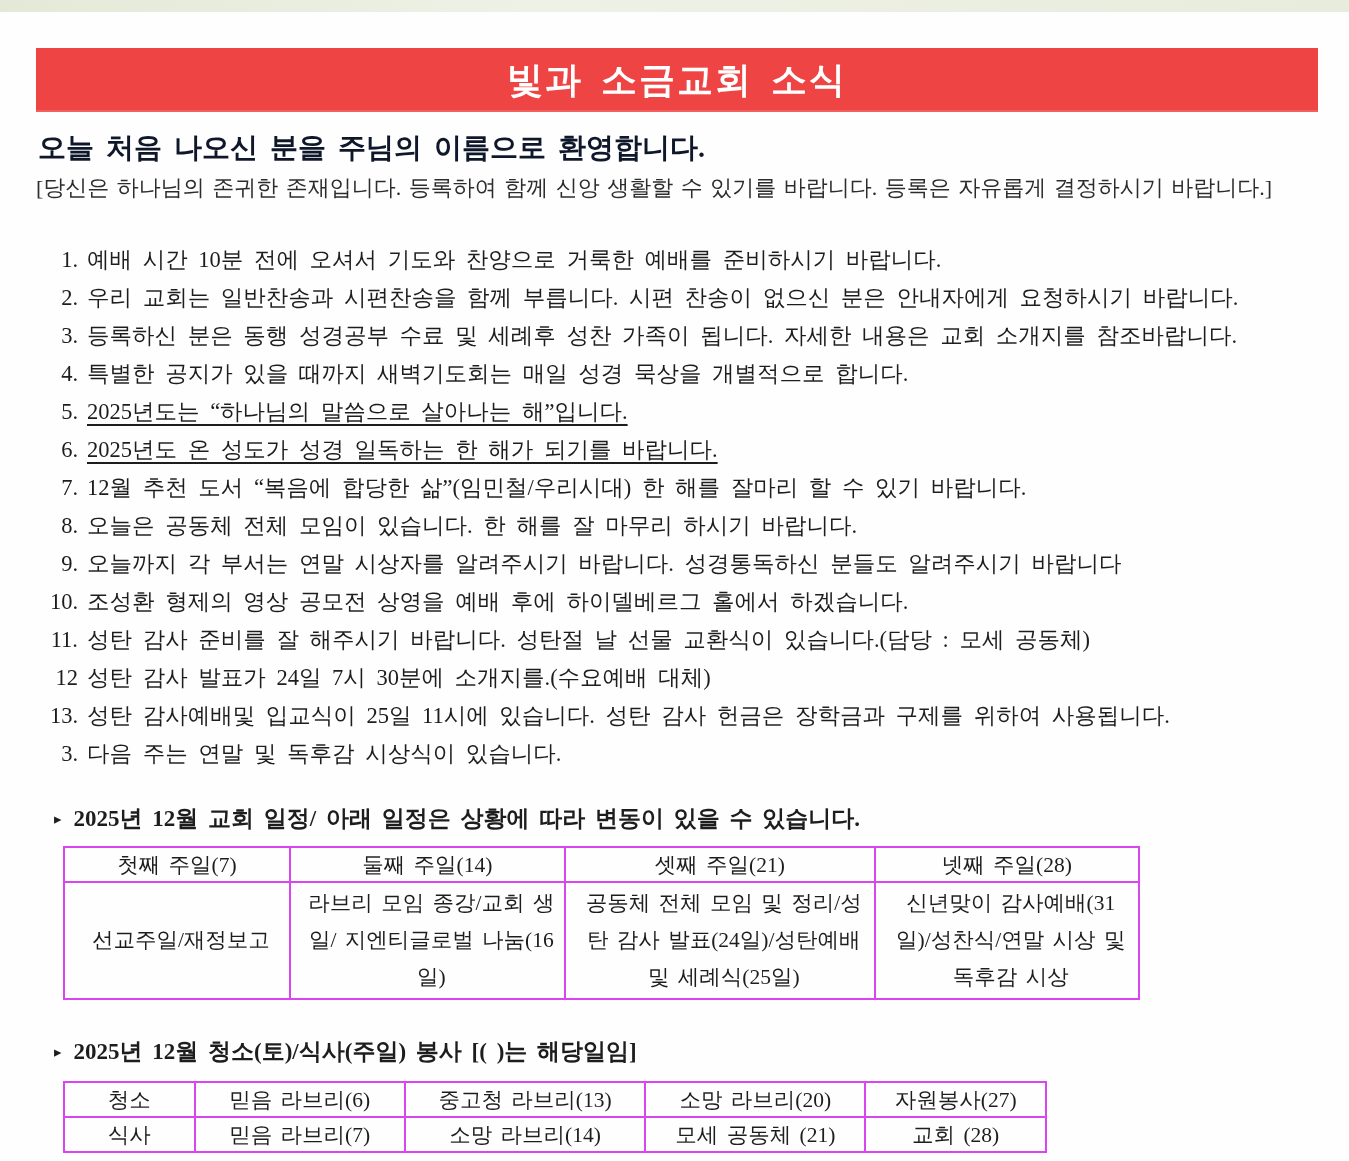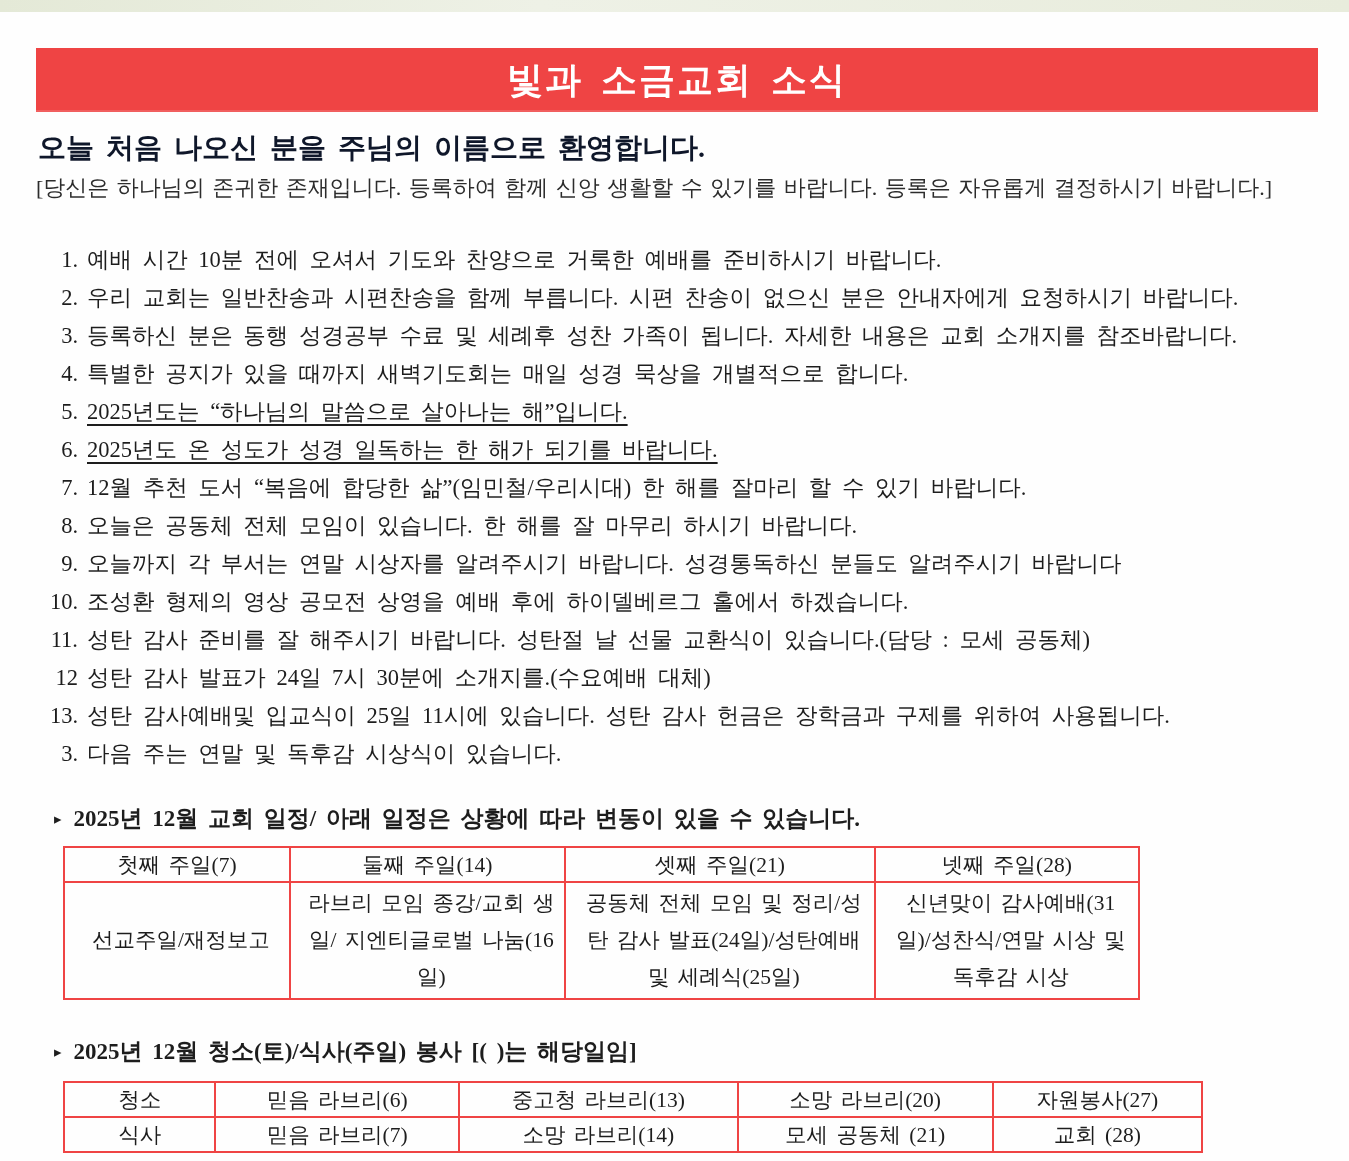--- a/index.html
+++ b/index.html
@@ -78,38 +78,38 @@
     color: #1d1d1d;
     flex-shrink: 0;
   }
 
   table {
     border-collapse: collapse;
     table-layout: fixed;
     margin-left: 27px;
   }
   td, th {
-    border: 2px solid #ef4444;
+    border: 2px solid #d946ef;
     text-align: center;
     vertical-align: middle;
     font-size: 21.5px;
     font-weight: normal;
     word-spacing: 3px;
     padding: 2px 8px;
   }
 
   .schedule-table { margin-top: 12px; width: 1077px; }
   .schedule-table th { height: 34px; }
   .schedule-table td { height: 112px; line-height: 37px; padding-left: 16px; }
   .sched-c1 { width: 21.0%; }
   .sched-c2 { width: 25.6%; }
   .sched-c3 { width: 28.8%; }
   .sched-c4 { width: 24.6%; }
 
-  .service-table { margin-top: 14px; width: 1140px; }
+  .service-table { margin-top: 14px; width: 984px; }
   .service-table td { height: 31px; }
   .svc-c1 { width: 13.3%; }
   .svc-c2 { width: 21.4%; }
   .svc-c3 { width: 24.5%; }
   .svc-c4 { width: 22.4%; }
   .svc-c5 { width: 18.4%; }
 </style>
 </head>
 <body>
 

